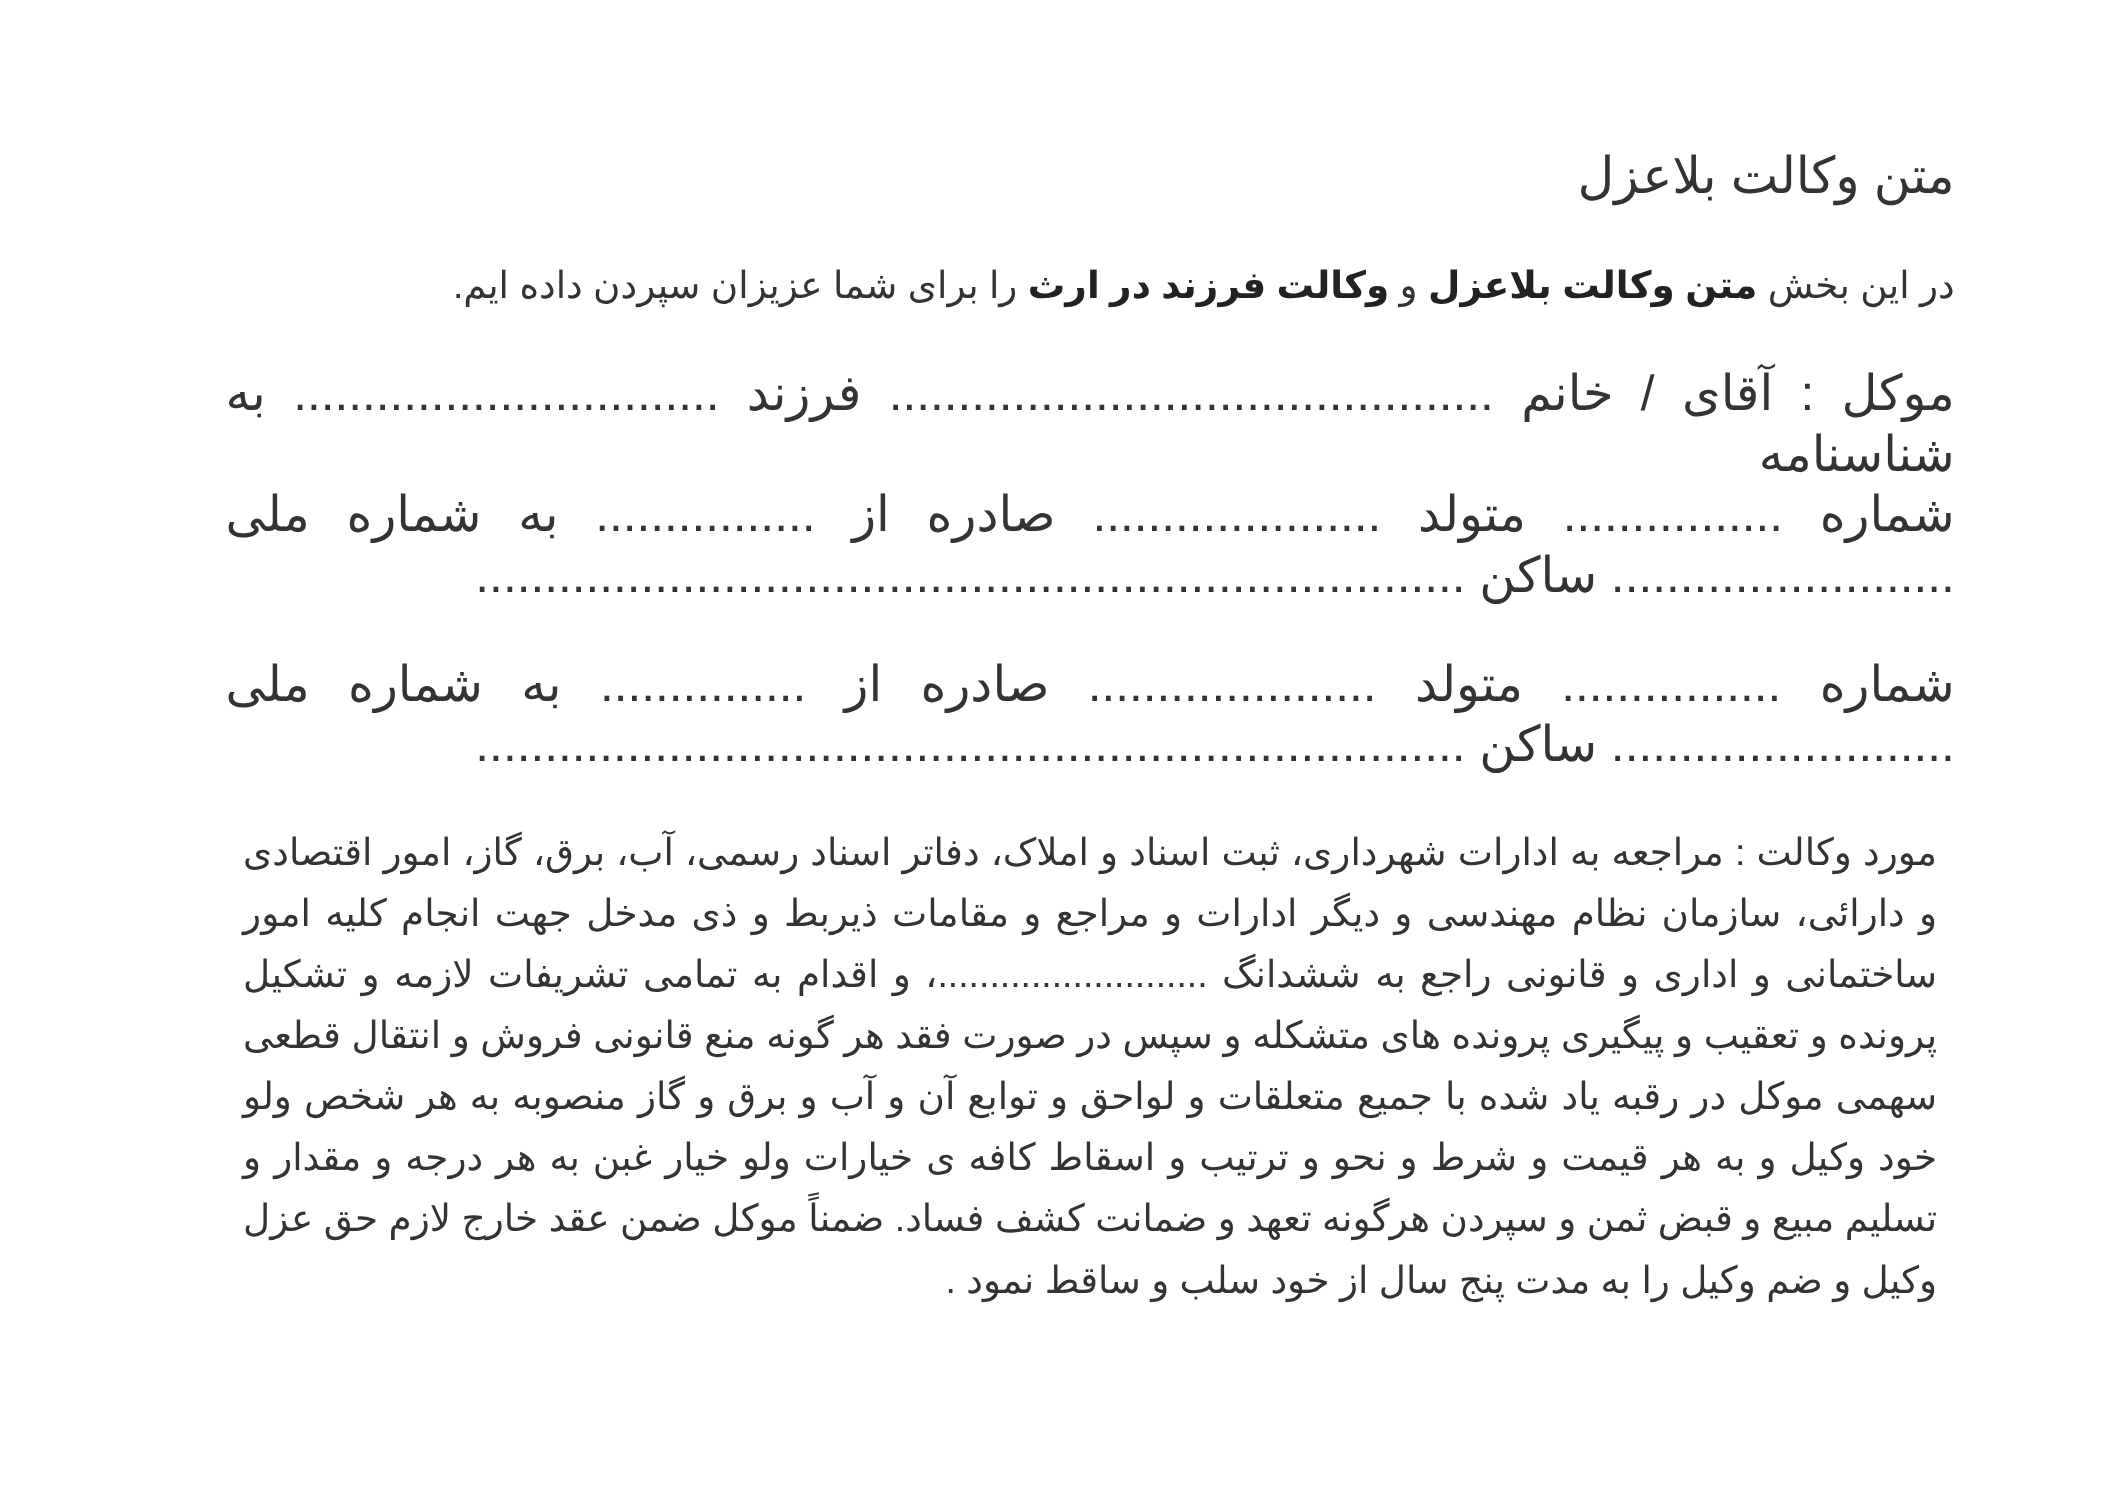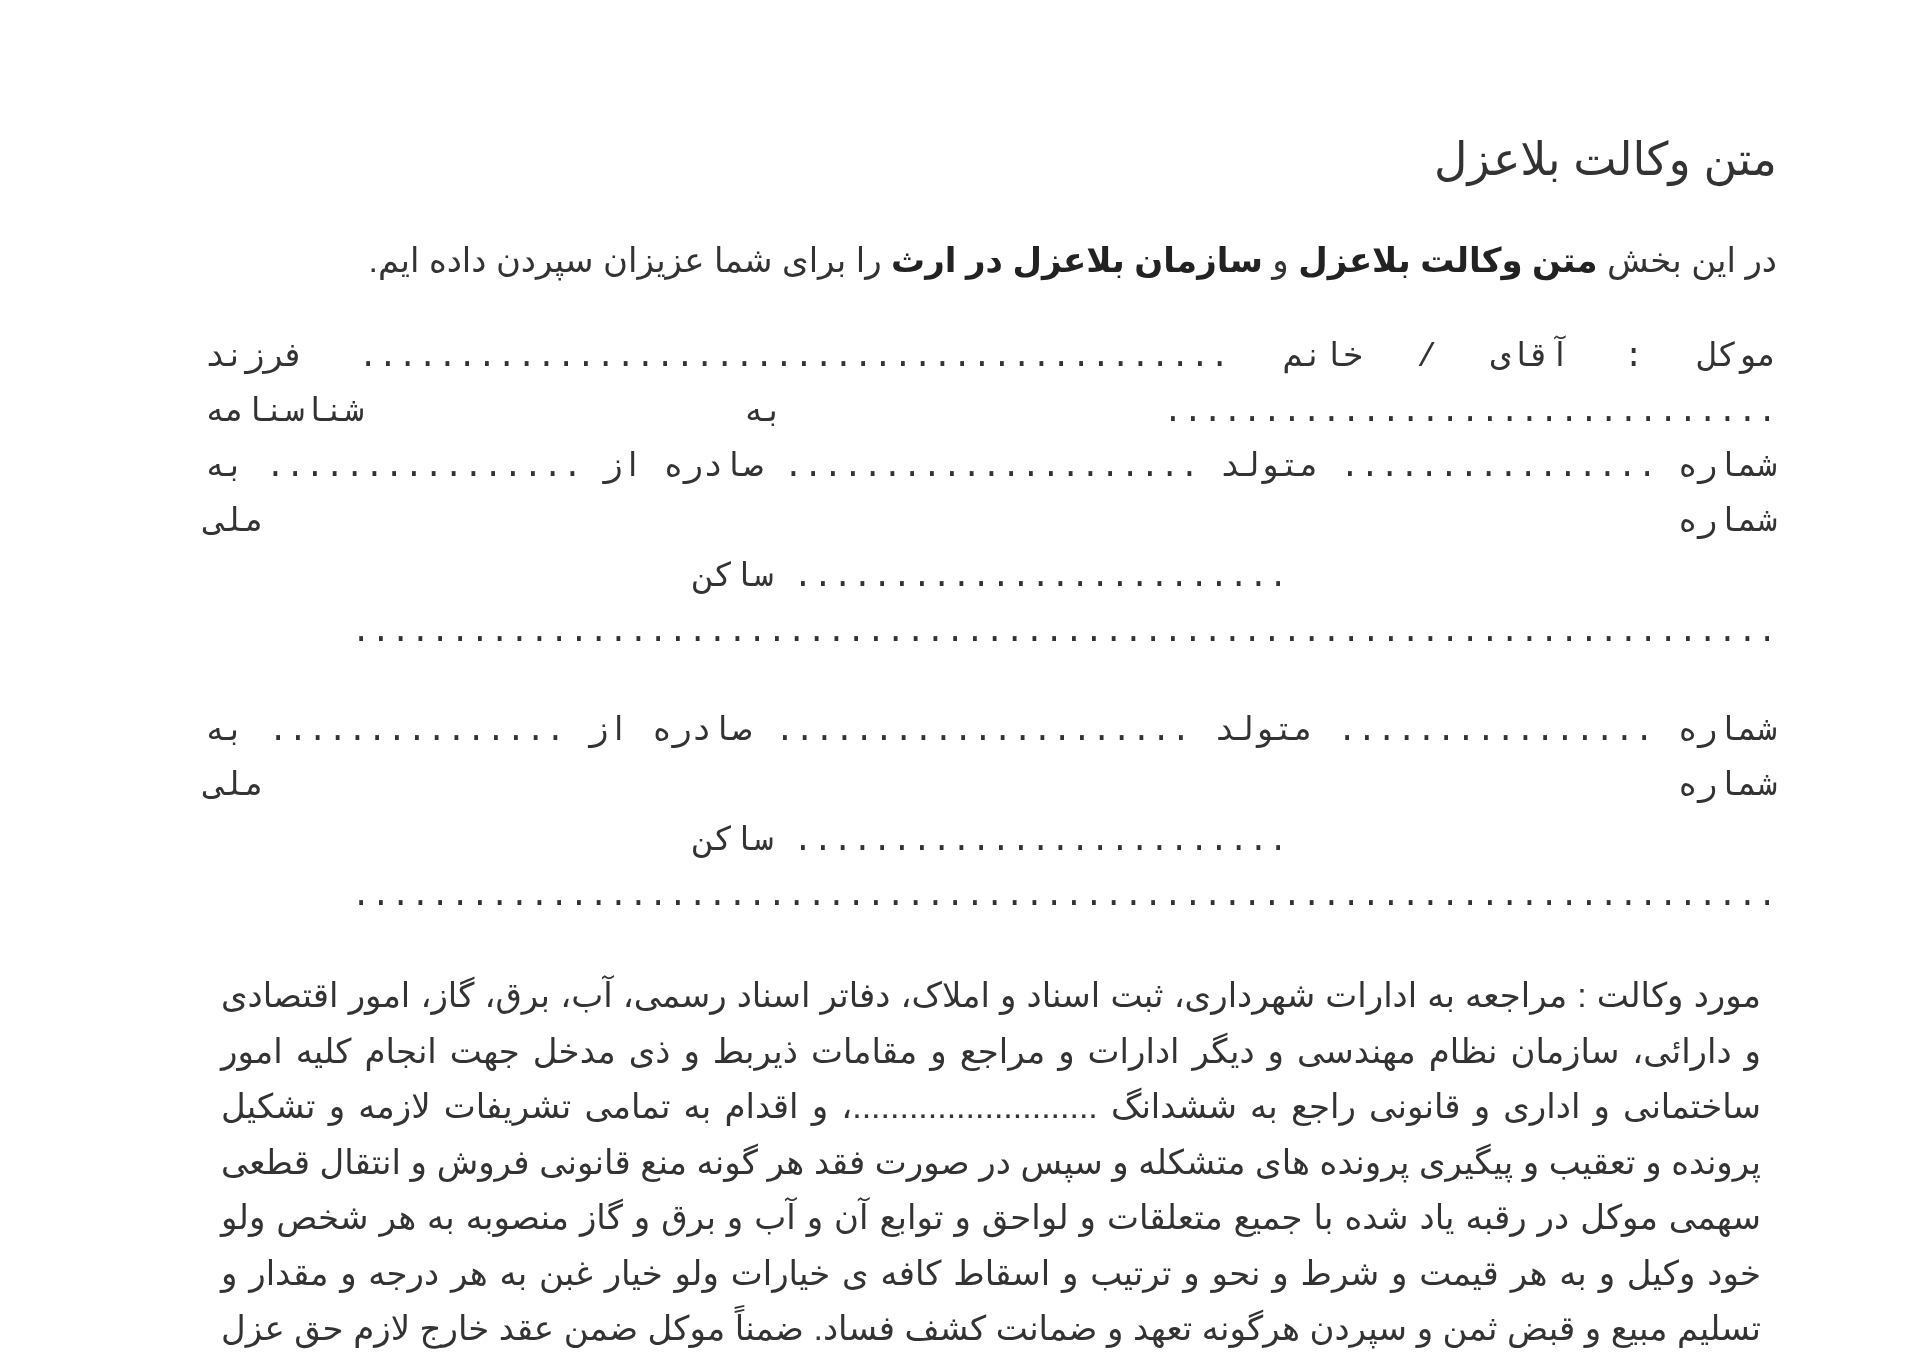--- a/index.html
+++ b/index.html
@@ -33,26 +33,25 @@
     .intro {
       font-size: 34px;
       line-height: 56px;
       margin: 0 0 42px 0;
     }
     .intro b {
       font-weight: bold;
       color: #222222;
     }
     .party {
-      font-size: 33px;
+      font-size: 45px;
       line-height: 55px;
       margin: 0 0 44px 0;
       text-align: justify;
       text-align-last: right;
-      font-family: Liberation Mono, monospace;
     }
     .party .line {
       display: block;
     }
     .party .line.just {
       text-align: justify;
       text-align-last: justify;
     }
     .party .line.last {
       text-align: center;
@@ -66,21 +65,21 @@
       text-align-last: right;
     }
   </style>
 </head>
 <body>
 
 <div class="page">
 
   <h1 class="title">متن وکالت بلاعزل</h1>
 
-  <p class="intro"><span>در این بخش </span><b>متن وکالت بلاعزل</b><span> و </span><b>سازمان بلاعزل در ارث</b><span> را برای شما عزیزان سپردن داده ایم.</span></p>
+  <p class="intro"><span>در این بخش </span><b>متن وکالت بلاعزل</b><span> و </span><b>وکالت فرزند در ارث</b><span> را برای شما عزیزان سپردن داده ایم.</span></p>
 
   <div class="party">
     <span class="line just">موکل : آقای / خانم ............................................ فرزند ............................... به شناسنامه</span>
     <span class="line just">شماره ................ متولد ..................... صادره از ................ به شماره ملی</span>
     <span class="line last">......................... ساکن ........................................................................</span>
   </div>
 
   <div class="party">
     <span class="line just">شماره ................ متولد ..................... صادره از ............... به شماره ملی</span>
     <span class="line last">......................... ساکن ........................................................................</span>

